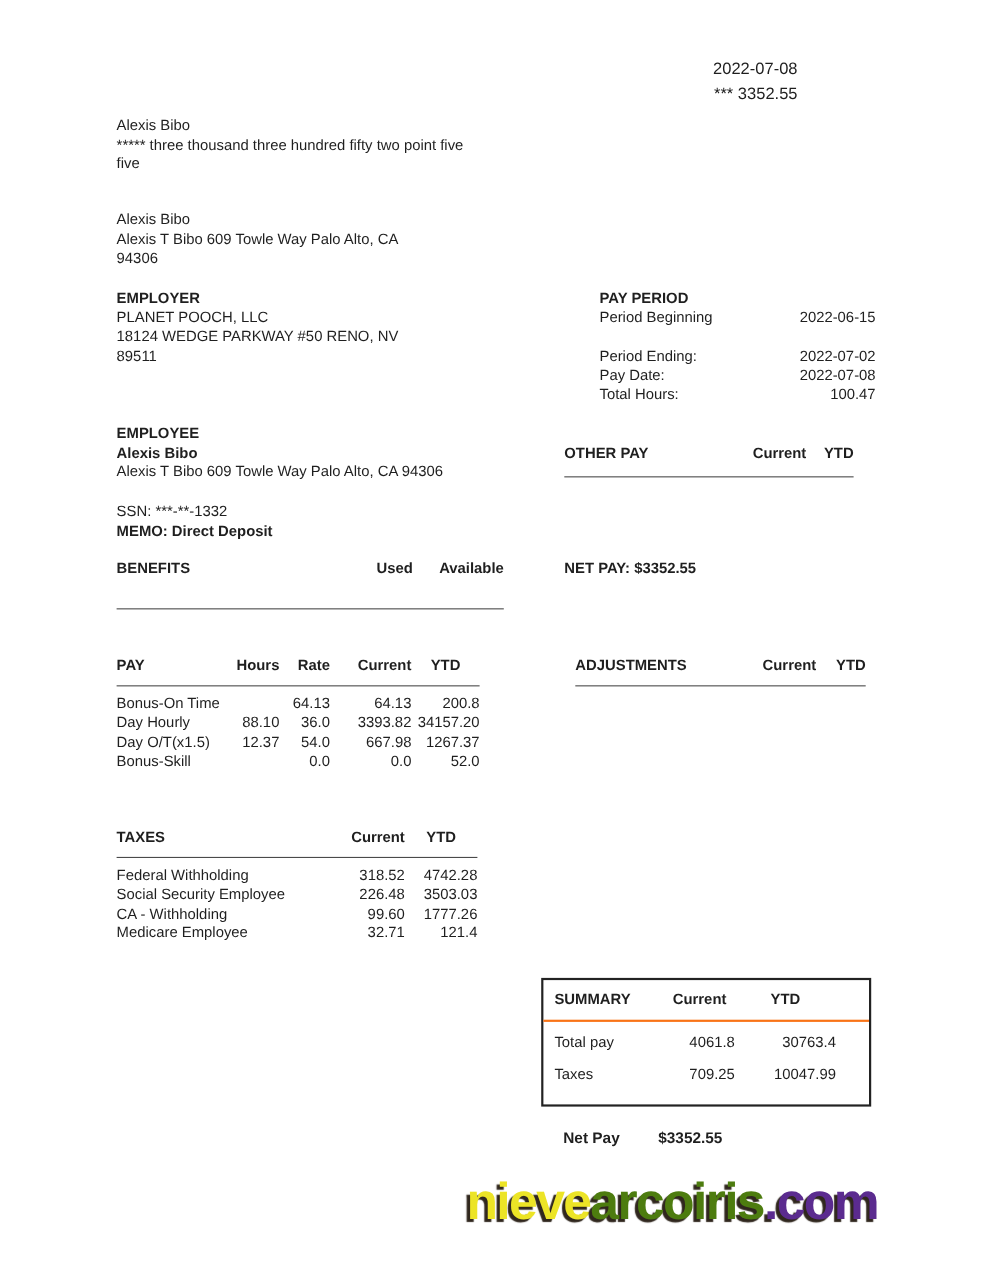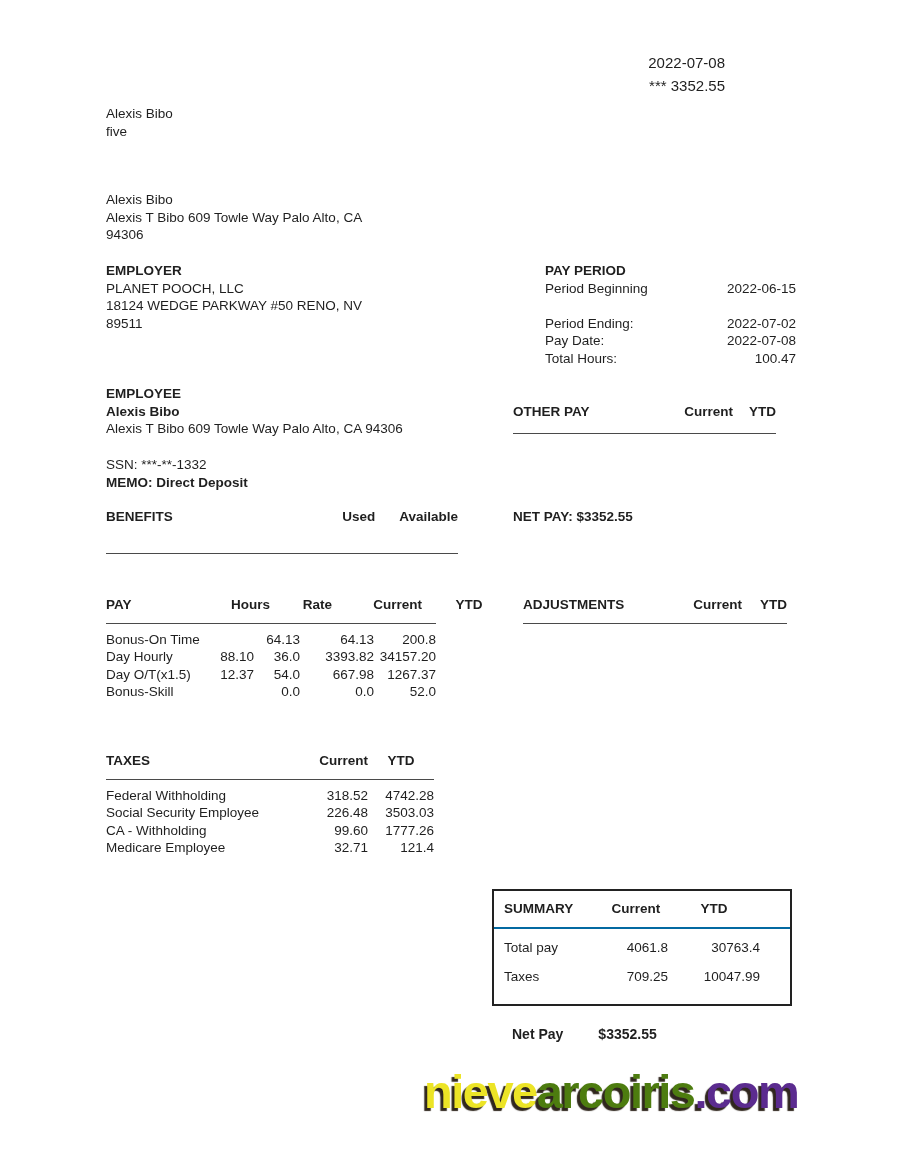--- a/index.html
+++ b/index.html
@@ -43,35 +43,35 @@
   .adjustments-block .sec-head { padding-bottom: 9px; }
   .netpay-line { top: 508px; left: 513px; }
   .sp-flex { flex: 1; }
   .ml16 { margin-left: 16px; }
   .ml18 { margin-left: 18px; }
   .ml24 { margin-left: 24px; }
 
   
   .pay-table { top: 596px; left: 106px; width: 330px; }
   .pt-grid { display: grid; grid-template-columns: 104px 44px 46px 74px 62px; }
-  .pt-head { border-bottom: 1.6px solid #4a4a4a; padding-bottom: 9px; gap: 16px; }
+  .pt-head { border-bottom: 1.6px solid #4a4a4a; padding-bottom: 9px; }
   .pt-body { margin-top: 7px; }
   .cell-r { text-align: right; }
   .cell-c { text-align: center; }
 
   
   .taxes-table { top: 752px; left: 106px; width: 328px; }
   .tx-grid { display: grid; grid-template-columns: 188px 74px 66px; }
   .tx-head { border-bottom: 1.6px solid #4a4a4a; padding-bottom: 9px; }
   .tx-body { margin-top: 7px; }
 
   
   .summary-box { top: 889px; left: 492px; width: 300px; height: 117px; border: 2px solid #222; }
   .sum-row { display: flex; padding: 0 10px; }
-  .sum-head { padding-top: 9px; padding-bottom: 9px; border-bottom: 2px solid #0369a1; }
+  .sum-head { padding-top: 9px; padding-bottom: 9px; border-bottom: 2px solid #f97316; }
   .sum-label { width: 100px; }
   .sum-cur { width: 64px; text-align: right; }
   .sum-ytd { width: 92px; text-align: right; }
   .sum-cur-h { width: 64px; text-align: center; }
   .sum-ytd-h { width: 92px; text-align: center; }
   .sum-body-row1 { margin-top: 10px; }
   .sum-body-row2 { margin-top: 12px; }
 
   .netpay-row { top: 1026px; left: 512px; display: flex; font-size: 14px; }
   .netpay-row .gap { width: 35px; }
@@ -89,20 +89,21 @@
 
 <div class="page">
 
   <div class="abs check-head">
     <div>2022-07-08</div>
     <div>*** 3352.55</div>
   </div>
 
   <div class="abs payee-block">
     <div>Alexis Bibo</div>
+    <div>***** three thousand three hundred fifty two point five</div>
     <div>five</div>
   </div>
 
   <div class="abs addr-block">
     <div>Alexis Bibo</div>
     <div>Alexis T Bibo 609 Towle Way Palo Alto, CA</div>
     <div>94306</div>
   </div>
 
   <div class="abs employer-block">

